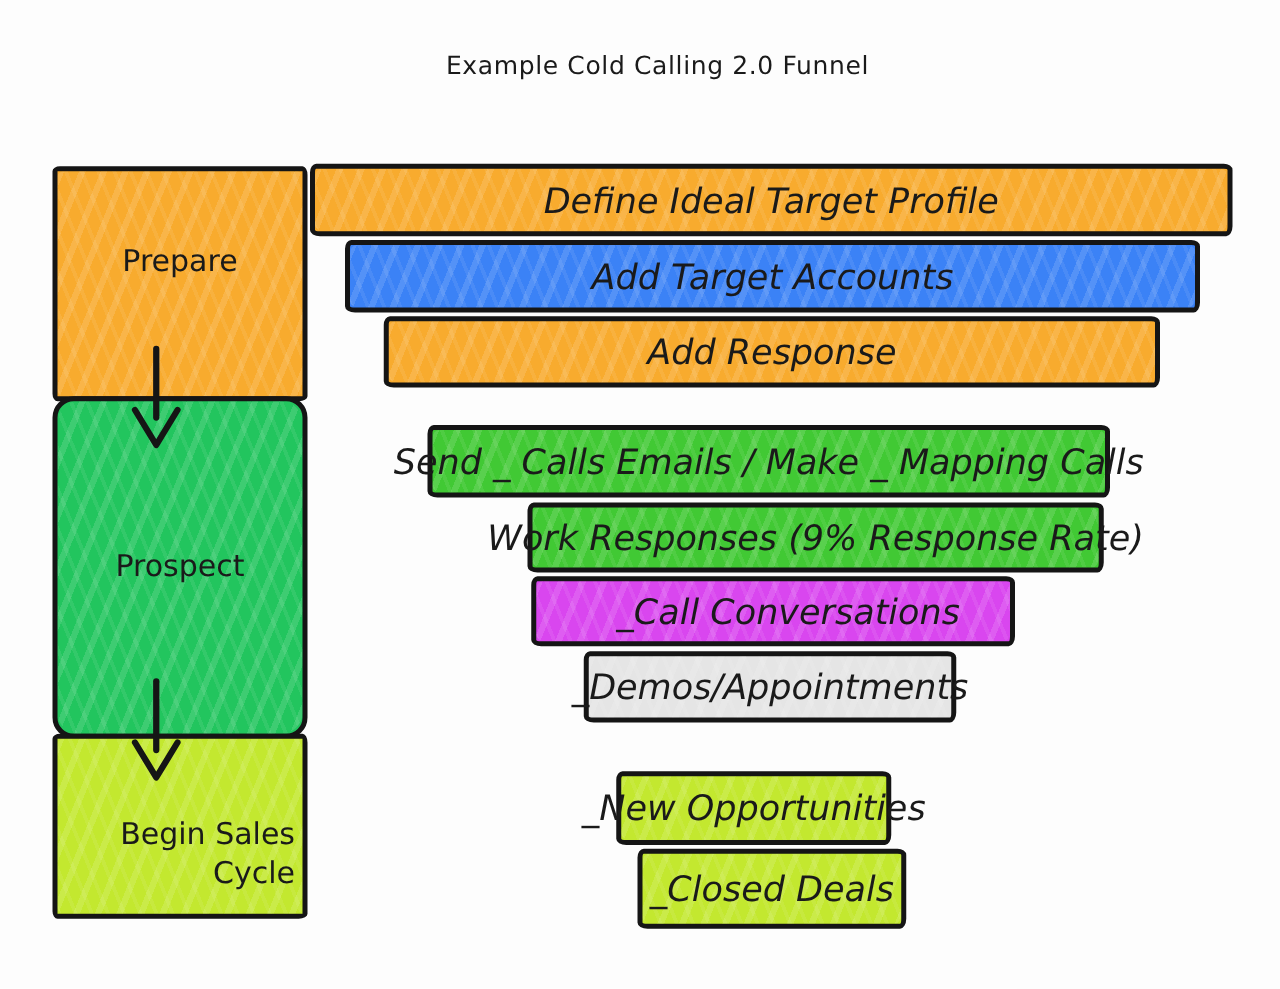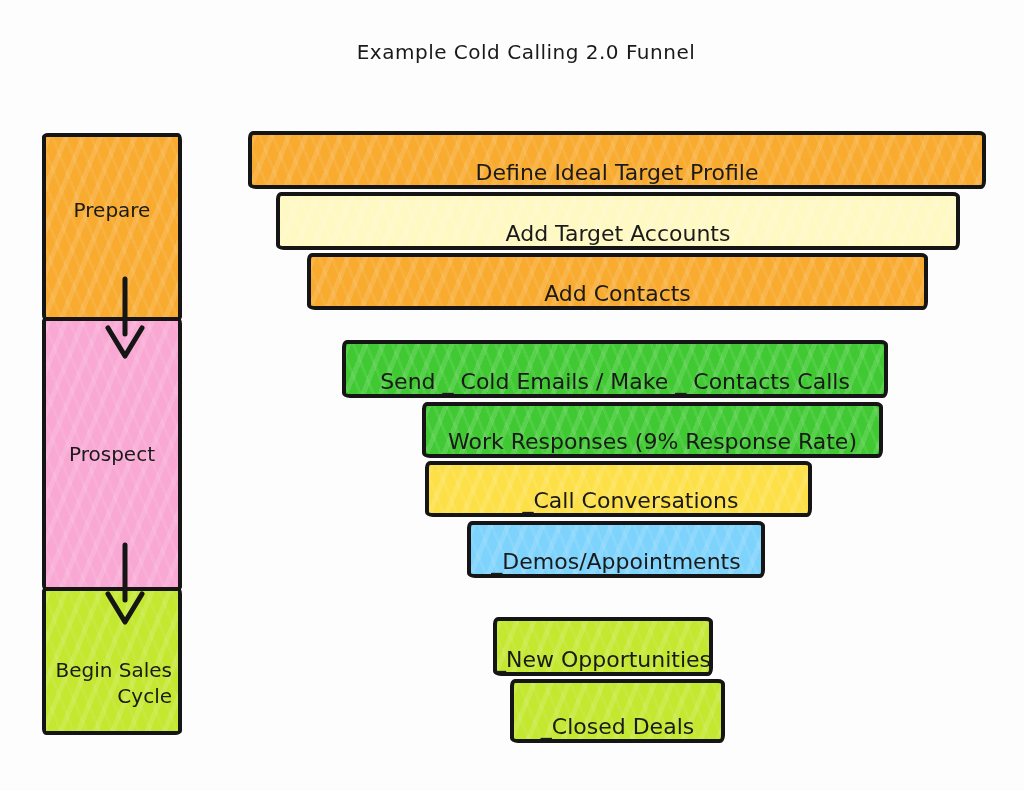--- a/index.html
+++ b/index.html
@@ -10,43 +10,43 @@
     color:#1a1a1a;
   }
   .title {
     position:absolute; top:26px; left:0; width:100%;
     margin:14px; text-align:center;
     font-size:20px; font-weight:normal; letter-spacing:.5px;
   }
   
   .sidebar { position:absolute; left:42px; top:133px; width:170px; }
   .stage {
-    position:relative; box-sizing:border-box; width:140px;
+    position:relative; box-sizing:border-box; width:204px;
     border:4px solid #151515;
     border-radius:6px 4px 7px 4px / 4px 7px 4px 6px;
     display:flex; align-items:center; justify-content:center;
-    text-align:right; font-size:20px; line-height:1.3;
+    text-align:right; font-size:24px; line-height:1.3;
   }
   .stage + .stage { margin-top:-4px; }
   .stage-prepare { height:188px; padding-bottom:34px; }
   .stage-prospect { height:274px; }
   .stage-begin { height:148px; padding-top:44px; }
   .stage span, .bar span { position:relative; z-index:1; padding:0 6px; }
   
   .arrow { position:absolute; width:44px; height:86px; z-index:2; }
   .arrow-1 { left:103px; top:276px; }
   .arrow-2 { left:103px; top:542px; }
   .arrow svg { display:block; width:100%; height:100%; }
   
   .bar {
     position:absolute; box-sizing:border-box;
     border:4px solid #151515;
     border-radius:5px 7px 5px 8px / 7px 5px 8px 5px;
-    display:flex; align-items:flex-end; justify-content:center;
-    text-align:center; font-size:22px; white-space:nowrap;
+    display:flex; align-items:center; justify-content:center;
+    text-align:center; font-size:28px; white-space:nowrap;font-style:italic;
   }
   .bar-1 { left:248px; top:131px; width:738px; height:58px; }
   .bar-2 { left:276px; top:192px; width:684px; height:58px; }
   .bar-3 { left:307px; top:253px; width:621px; height:57px; }
   .bar-4 { left:342px; top:340px; width:546px; height:58px; }
   .bar-5 { left:387px; top:402px; width:461px; height:56px;margin-left:35px; }
   .bar-6 { left:425px; top:461px; width:387px; height:56px; }
   .bar-7 { left:467px; top:521px; width:298px; height:57px; }
   .bar-8 { left:493px; top:617px; width:220px; height:59px; }
   .bar-9 { left:510px; top:679px; width:215px; height:64px; }
@@ -63,21 +63,21 @@
 <body>
 
 <div class="canvas">
 
   <h1 class="title">Example Cold Calling 2.0 Funnel</h1>
 
   <div class="sidebar">
     <div class="stage stage-prepare crayon" style="background-color: rgb(248, 171, 46);">
       <span>Prepare</span>
     </div>
-    <div class="stage stage-prospect crayon" style="background-color: #f9a8d4;">
+    <div class="stage stage-prospect crayon" style="background-color: #22c55e; border-radius: 17px;">
       <span>Prospect</span>
     </div>
     <div class="stage stage-begin crayon" style="background-color: rgb(195, 232, 47);">
       <span>Begin Sales Cycle</span>
     </div>
   </div>
 
   <div class="arrow arrow-1">
     <svg viewBox="0 0 44 86" fill="none" stroke="#151515" stroke-width="5" stroke-linecap="round" stroke-linejoin="round">
       <line x1="22" y1="3" x2="22" y2="58"></line>
@@ -88,36 +88,36 @@
     <svg viewBox="0 0 44 86" fill="none" stroke="#151515" stroke-width="5" stroke-linecap="round" stroke-linejoin="round">
       <line x1="22" y1="3" x2="22" y2="58"></line>
       <polyline points="5,52 22,80 39,52"></polyline>
     </svg>
   </div>
 
   <div>
     <div class="bar bar-1 crayon" style="background-color: rgb(248, 171, 46);">
       <span>Define Ideal Target Profile</span>
     </div>
-    <div class="bar bar-2 crayon" style="background-color: #fef9c3;">
+    <div class="bar bar-2 crayon" style="background-color: #3b82f6;">
       <span>Add Target Accounts</span>
     </div>
     <div class="bar bar-3 crayon" style="background-color: rgb(248, 171, 46);">
-      <span>Add Contacts</span>
+      <span>Add Response</span>
     </div>
     <div class="bar bar-4 crayon" style="background-color: rgb(65, 201, 52);">
-      <span>Send _ Cold Emails / Make _ Contacts Calls</span>
+      <span>Send _ Calls Emails / Make _ Mapping Calls</span>
     </div>
     <div class="bar bar-5 crayon" style="background-color: rgb(65, 201, 52);">
       <span>Work Responses (9% Response Rate)</span>
     </div>
-    <div class="bar bar-6 crayon" style="background-color: #fde047; padding-left: 24px;">
+    <div class="bar bar-6 crayon" style="background-color: #d946ef; padding-left: 24px;">
       <span>_Call Conversations</span>
     </div>
-    <div class="bar bar-7 crayon" style="background-color: #7dd3fc;">
+    <div class="bar bar-7 crayon" style="background-color: #e5e5e5;">
       <span>_Demos/Appointments</span>
     </div>
     <div class="bar bar-8 crayon" style="background-color: rgb(195, 232, 47);">
       <span>_New Opportunities</span>
     </div>
     <div class="bar bar-9 crayon" style="background-color: rgb(195, 232, 47);">
       <span>_Closed Deals</span>
     </div>
   </div>
 

